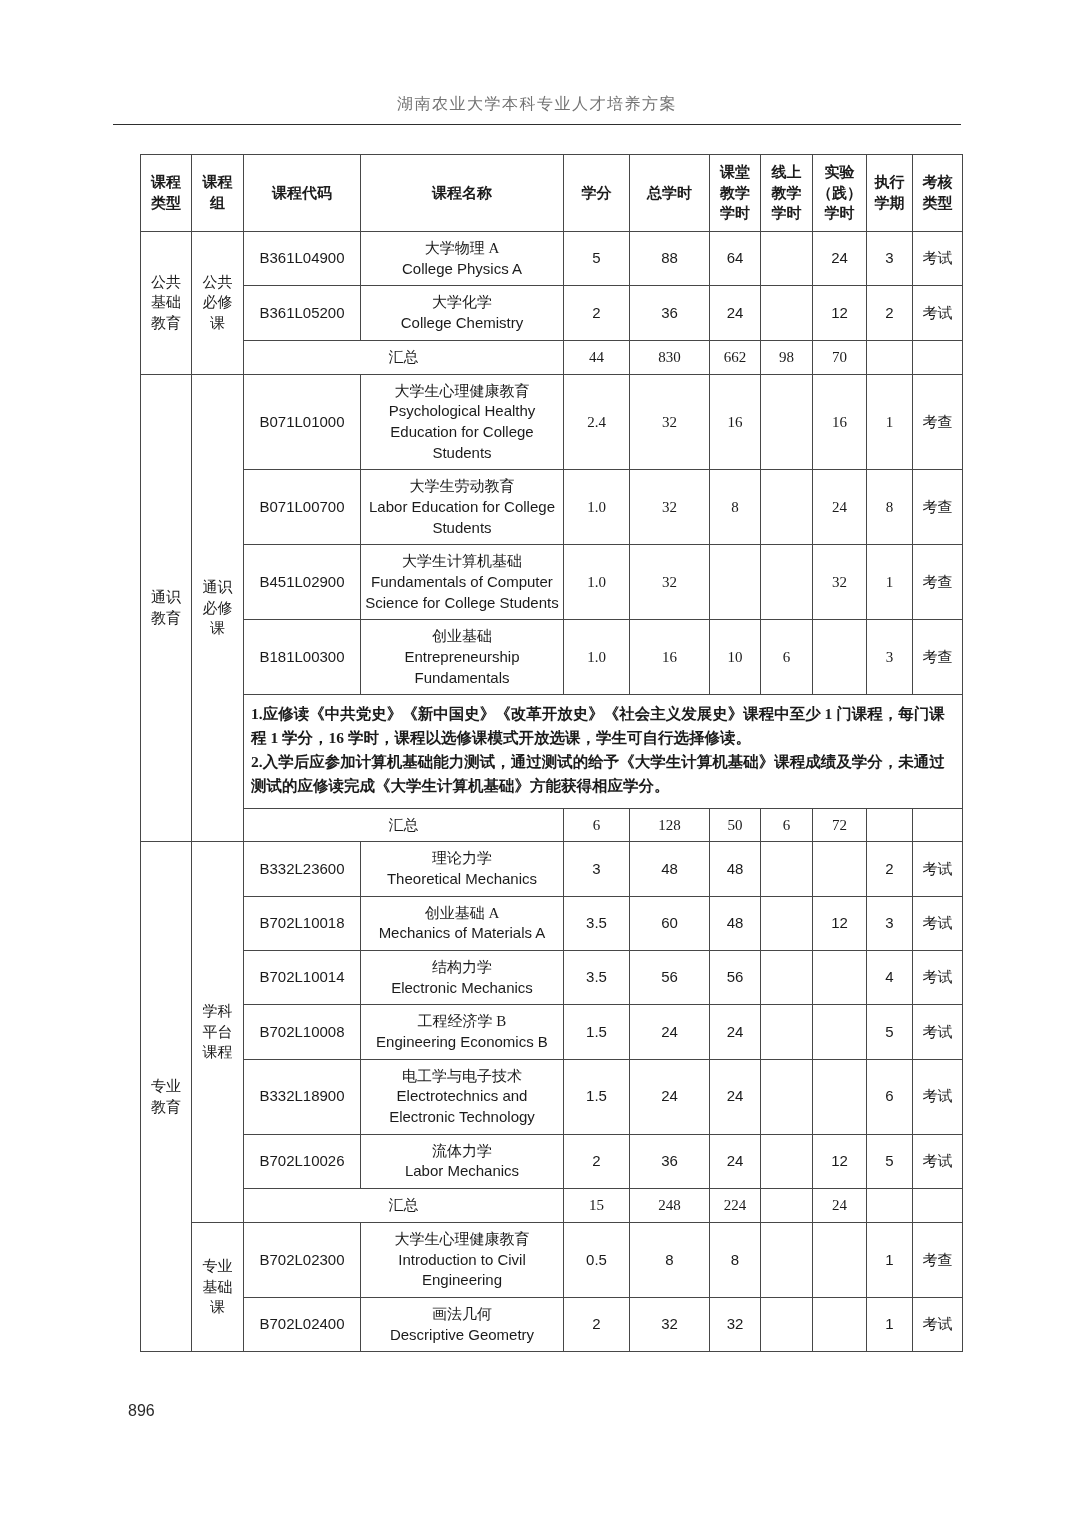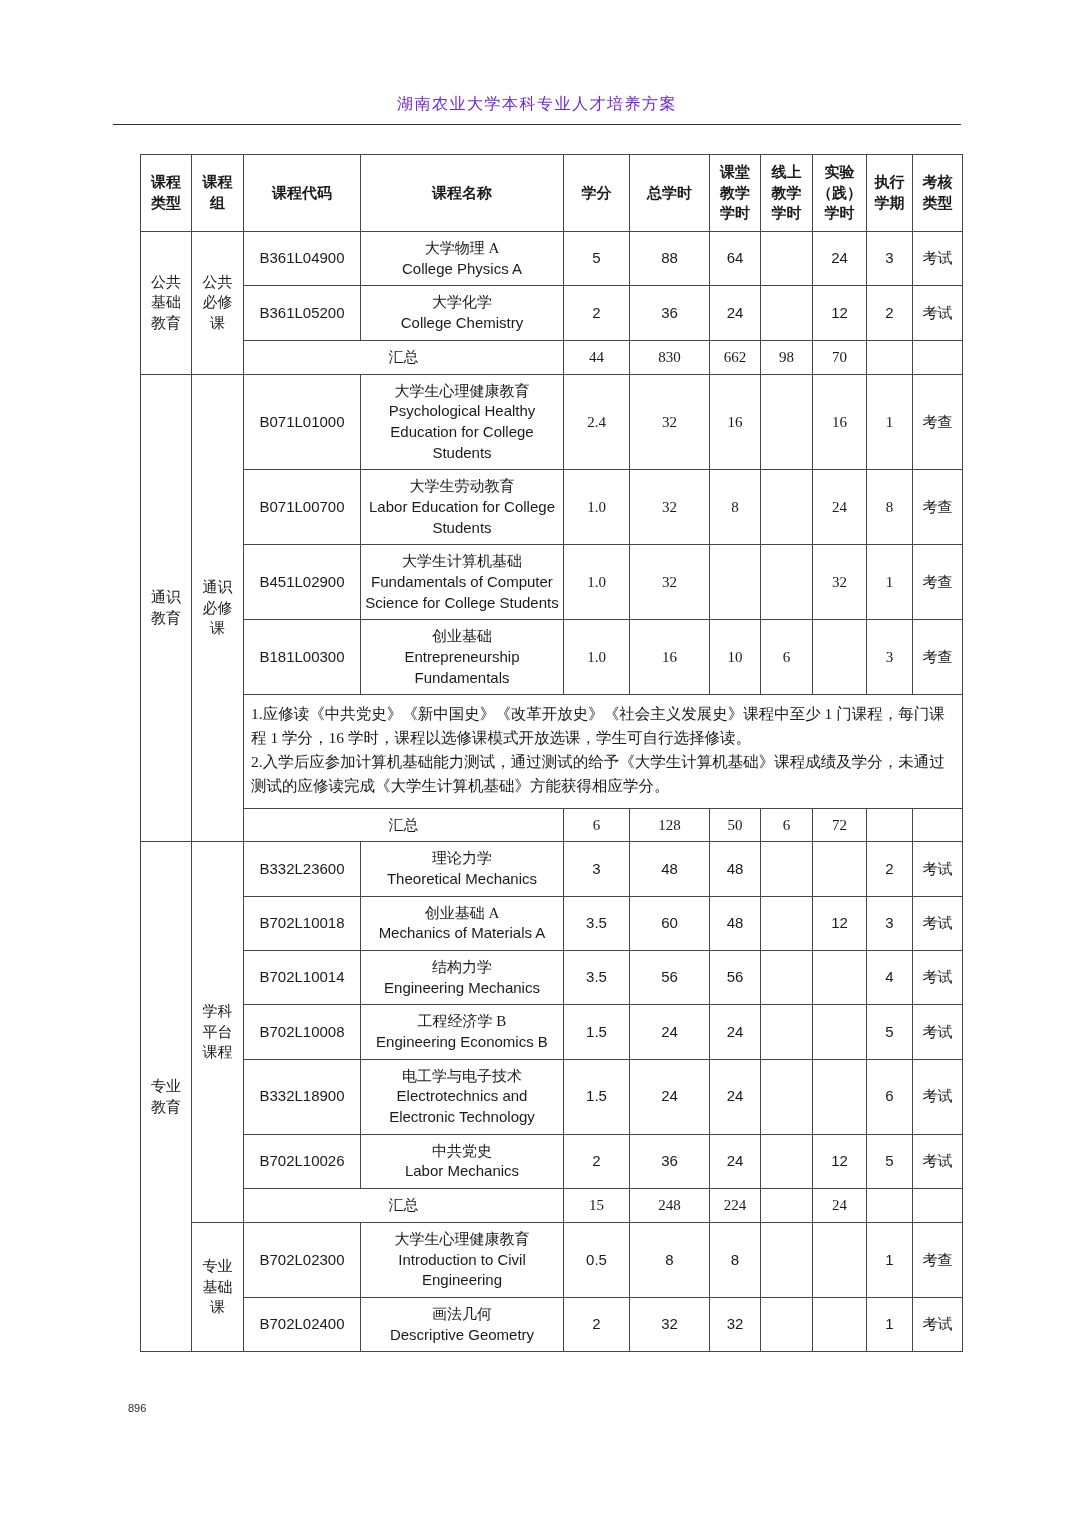--- a/index.html
+++ b/index.html
@@ -5,21 +5,21 @@
   * { margin: 0; padding: 0; box-sizing: border-box; }
   html, body {
     width: 1074px; height: 1520px;
     background: #ffffff;
     color: #1b1b1b;
     font-family: "Liberation Serif", serif;
   }
   .page { position: relative; width: 1074px; height: 1520px; overflow: hidden; background: #fff; }
 
   .doc-header { position: absolute; top: 94px; left: 113px; width: 848px; text-align: center; }
-  .doc-title { font-size: 16px; letter-spacing: 1.5px; color: #6d28d9; }
+  .doc-title { font-size: 16px; letter-spacing: 1.5px; color: #737373; }
   .header-rule { margin-top: 9px; border: none; border-top: 1.5px solid #2e2e2e; }
 
   table.curriculum {
     position: absolute; left: 140px; top: 154px; width: 822px;
     border-collapse: collapse; table-layout: fixed;
   }
   th, td {
     border: 1px solid #474747;
     text-align: center; vertical-align: middle;
     font-size: 15px; line-height: 1.38;
@@ -30,25 +30,25 @@
   .type-cell, .group-cell { white-space: pre-line; }
   .code-cell, .en { font-family: "Liberation Sans", sans-serif; }
   .name-cell { padding: 6px 4px; }
   .num-sans { font-family: "Liberation Sans", sans-serif; }
   .num-serif { font-family: "Liberation Serif", serif; }
   .sum-label, .sum-num { font-weight: normal; }
   .sum-row td { padding: 6px 3px; }
   .note-cell {
     text-align: left; vertical-align: top;
     padding: 7px 6px 9px 7px;
-    font-size: 15.5px; line-height: 1.55;
+    font-size: 15.5px; line-height: 1.55; font-weight: bold;
   }
   .page-number {
     position: absolute; left: 128px; top: 1402px;
-    font-family: "Liberation Sans", sans-serif; font-size: 11px; color: #2a2a2a;
+    font-family: "Liberation Sans", sans-serif; font-size: 16px; color: #2a2a2a;
   }
 </style>
 </head>
 <body>
 
 <div class="page">
 
   <div class="doc-header">
     <div class="doc-title">湖南农业大学本科专业人才培养方案</div>
     <hr class="header-rule">
@@ -245,21 +245,21 @@
           <td class="num-sans">48</td>
           <td class="num-sans"></td>
           <td class="num-sans">12</td>
           <td class="num-sans">3</td>
           <td>考试</td>
         </tr>
         <tr>
           <td class="code-cell">B702L10014</td>
           <td class="name-cell">
             <div class="zh">结构力学</div>
-            <div class="en">Engineering Mechanics</div>
+            <div class="en">Electronic Mechanics</div>
           </td>
           <td class="num-sans">3.5</td>
           <td class="num-sans">56</td>
           <td class="num-sans">56</td>
           <td class="num-sans"></td>
           <td class="num-sans"></td>
           <td class="num-sans">4</td>
           <td>考试</td>
         </tr>
         <tr>
@@ -286,21 +286,21 @@
           <td class="num-sans">24</td>
           <td class="num-sans">24</td>
           <td class="num-sans"></td>
           <td class="num-sans"></td>
           <td class="num-sans">6</td>
           <td>考试</td>
         </tr>
         <tr>
           <td class="code-cell">B702L10026</td>
           <td class="name-cell">
-            <div class="zh">中共党史</div>
+            <div class="zh">流体力学</div>
             <div class="en">Labor Mechanics</div>
           </td>
           <td class="num-sans">2</td>
           <td class="num-sans">36</td>
           <td class="num-sans">24</td>
           <td class="num-sans"></td>
           <td class="num-sans">12</td>
           <td class="num-sans">5</td>
           <td>考试</td>
         </tr>

